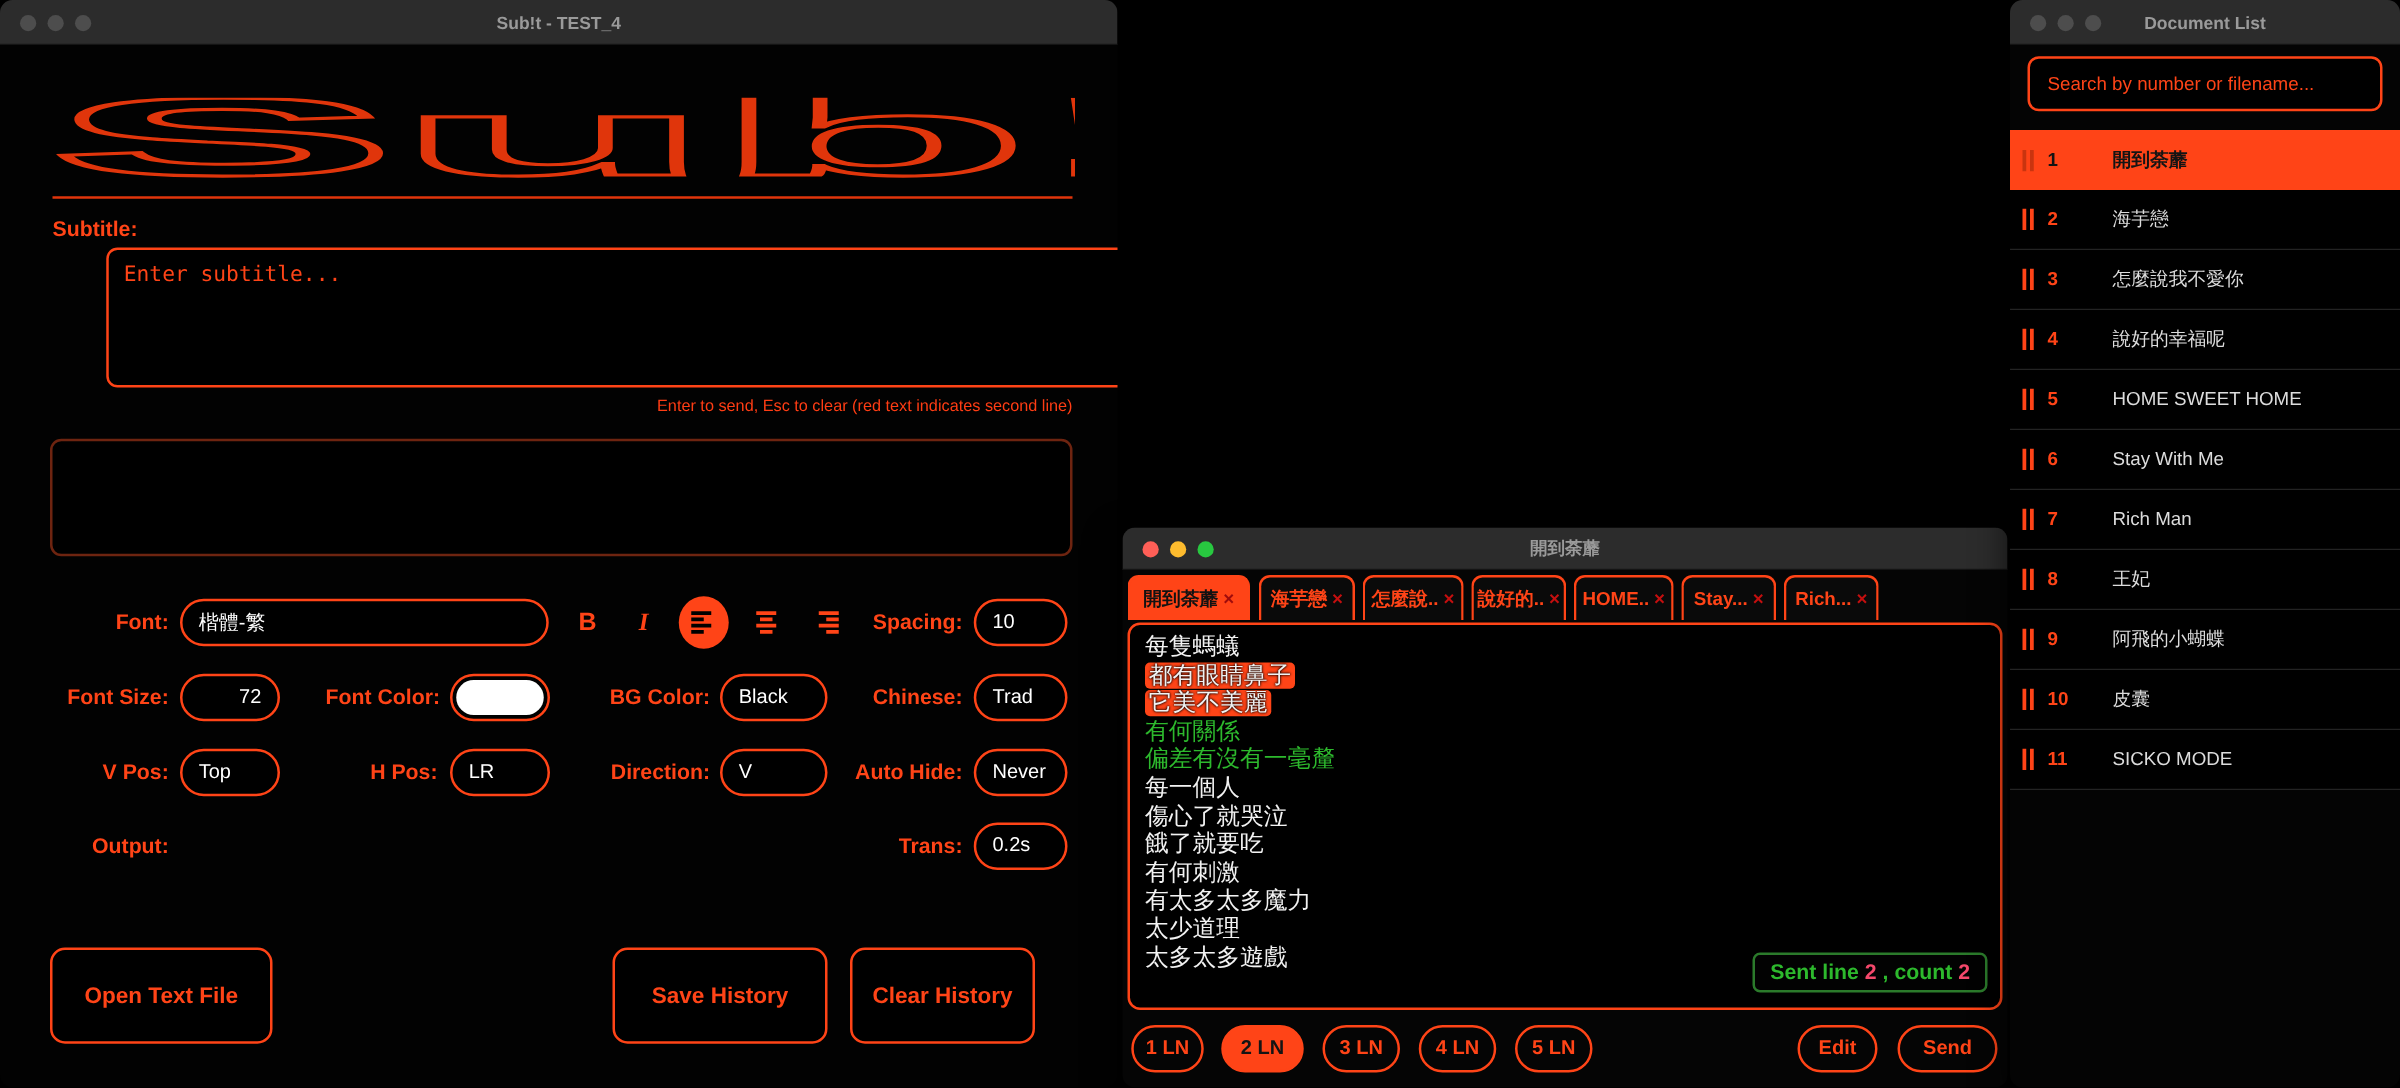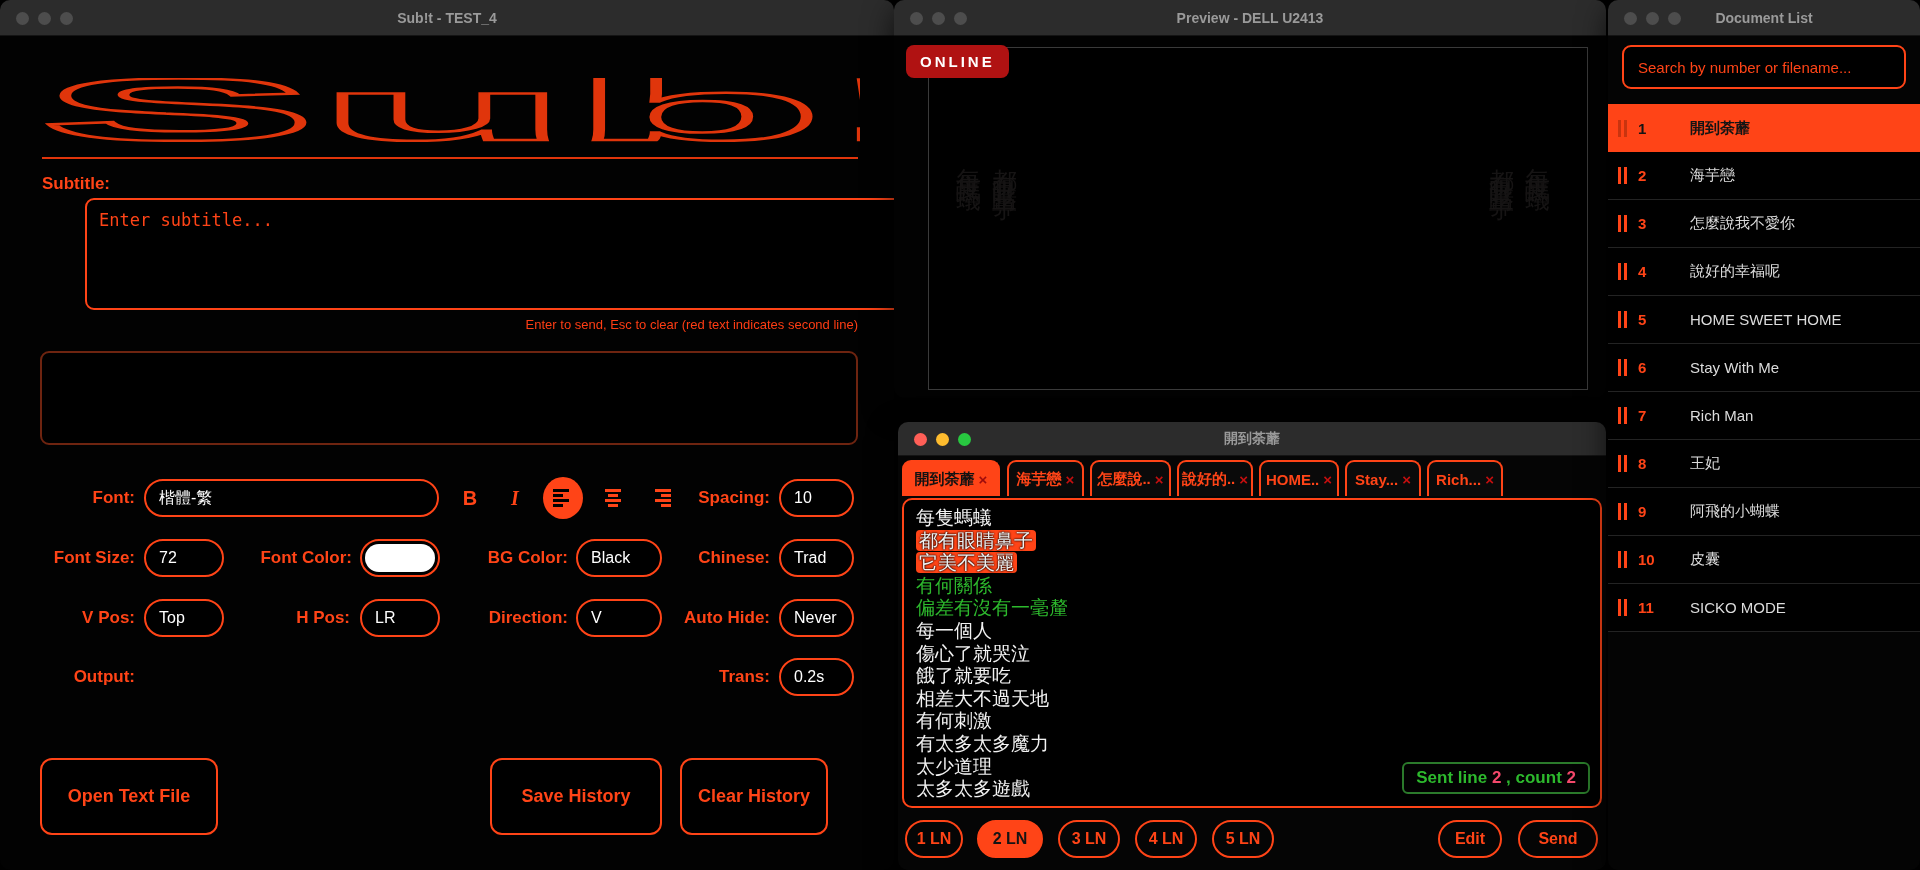--- a/index.html
+++ b/index.html
@@ -164,21 +164,21 @@
         <rect x="11" y="16" width="10" height="3" fill="currentColor"></rect>
       </svg>
     </div>
 
     <div class="f-label row1" style="left:688px; width:82px;">Spacing:</div>
     <div class="pill row1" style="left:779px; width:75px;">
       <span>10</span>
     </div>
 
     <div class="f-label row2" style="left:30px; width:105px;">Font Size:</div>
-    <div class="pill row2" style="left:144px; width:80px;">
+    <div class="pill row2" style="left:144px; width:80px;justify-content:flex-end;">
       <span>72</span>
     </div>
     <div class="f-label row2" style="left:240px; width:112px;">Font Color:</div>
     <div class="pill row2" style="left:360px; width:80px;">
       <span class="swatch-inner"></span>
     </div>
     <div class="f-label row2" style="left:470px; width:98px;">BG Color:</div>
     <div class="pill row2" style="left:576px; width:86px;">
       <span>Black</span>
     </div>
@@ -208,37 +208,20 @@
     <div class="f-label row4" style="left:690px; width:80px;">Trans:</div>
     <div class="pill row4" style="left:779px; width:75px;">
       <span>0.2s</span>
     </div>
 
     <div class="big-btn" style="left:40px; width:178px;">Open Text File</div>
     <div class="big-btn" style="left:490px; width:172px;">Save History</div>
     <div class="big-btn" style="left:680px; width:148px;text-align:right;">Clear History</div>
   </div>
 
-  <div class="window" id="preview-win">
-    <div class="titlebar">
-      <div class="lights">
-        <span class="dot"></span>
-        <span class="dot"></span>
-        <span class="dot"></span>
-      </div>
-      <span class="title">Preview - DELL U2413</span>
-    </div>
-    <div id="online-badge">ONLINE</div>
-    <div id="preview-area">
-      <span class="ghost-col" style="left:24px;">每隻螞蟻</span>
-      <span class="ghost-col" style="left:60px;">都有眼睛鼻子</span>
-      <span class="ghost-col" style="left:557px;">都有眼睛鼻子</span>
-      <span class="ghost-col" style="left:593px;">每隻螞蟻</span>
-    </div>
-  </div>
 
   <div class="window" id="editor-win">
     <div class="titlebar">
       <div class="lights">
         <span class="dot red"></span>
         <span class="dot yellow"></span>
         <span class="dot green"></span>
       </div>
       <span class="title">開到荼蘼</span>
     </div>
@@ -274,21 +257,20 @@
 
     <div id="lyrics-panel">
       <div class="line"><span class="seg">每隻螞蟻</span></div>
       <div class="line highlight"><span class="seg">都有眼睛鼻子</span></div>
       <div class="line highlight"><span class="seg">它美不美麗</span></div>
       <div class="line green"><span class="seg">有何關係</span></div>
       <div class="line green"><span class="seg">偏差有沒有一毫釐</span></div>
       <div class="line"><span class="seg">每一個人</span></div>
       <div class="line"><span class="seg">傷心了就哭泣</span></div>
       <div class="line"><span class="seg">餓了就要吃</span></div>
-      <div class="line"><span class="seg">相差大不過天地</span></div>
       <div class="line"><span class="seg">有何刺激</span></div>
       <div class="line"><span class="seg">有太多太多魔力</span></div>
       <div class="line"><span class="seg">太少道理</span></div>
       <div class="line"><span class="seg">太多太多遊戲</span></div>
 
       <div id="sent-badge">
         <span class="g">Sent line</span>
         <span class="p">2</span>
         <span class="g">, count</span>
         <span class="p">2</span>

